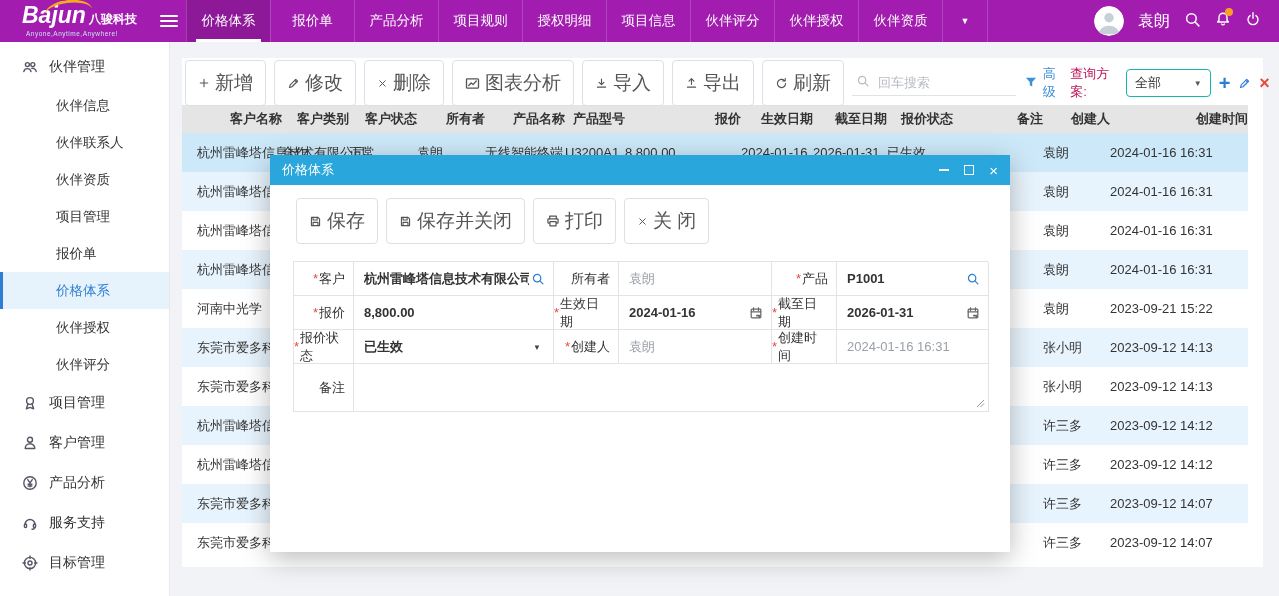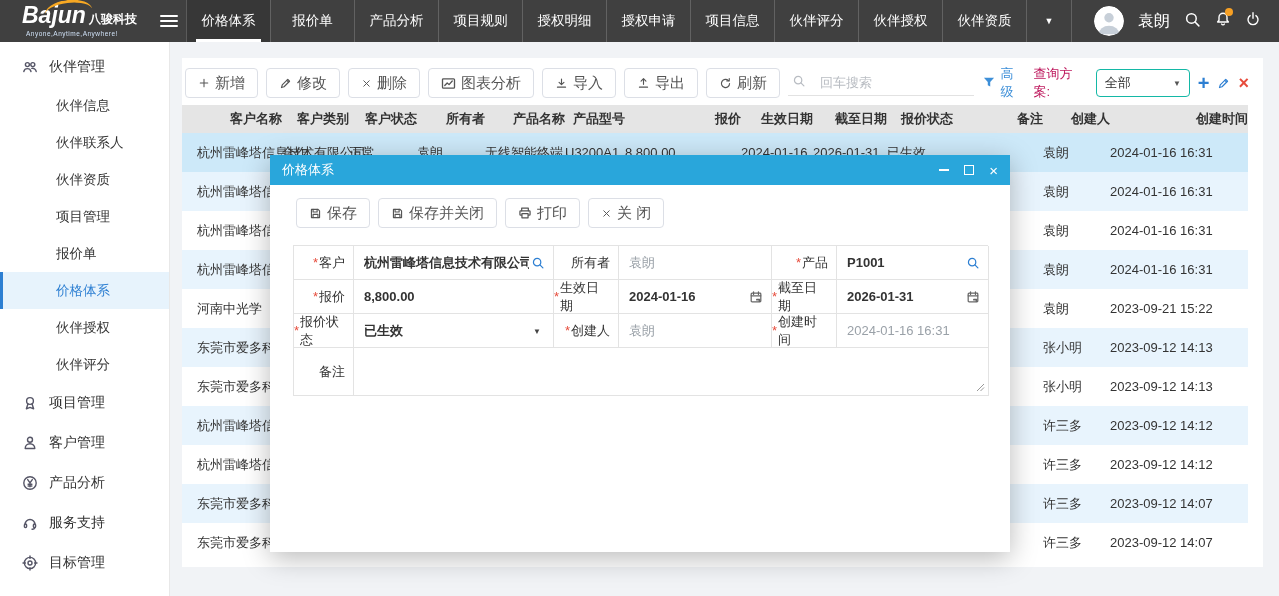--- a/index.html
+++ b/index.html
@@ -1,20 +1,20 @@
 <!DOCTYPE html>
 <html><head>
 <meta charset="utf-8">
 <style>
   html,body{margin:0;padding:0;}
   body{width:1279px;height:596px;position:relative;overflow:hidden;
        font-family:"Liberation Sans","DejaVu Sans",sans-serif;background:#f1f3f6;
        -webkit-font-smoothing:antialiased;}
   
-  .topbar{position:absolute;left:0;top:0;right:0;height:42px;background:#404040;display:flex;align-items:stretch;color:#fff;z-index:5;}
+  .topbar{position:absolute;left:0;top:0;right:0;height:42px;background:#a21caf;display:flex;align-items:stretch;color:#fff;z-index:5;}
   .logo{width:152px;position:relative;padding:4px 0 0 22px;box-sizing:border-box;}
   .logo-row{display:flex;align-items:baseline;line-height:1;}
   .logo-brand{font-size:23px;font-weight:bold;font-style:italic;}
   .logo-cn{font-size:12px;font-weight:bold;margin-left:3px;}
   .logo-tagline{font-size:6.5px;color:#cfe0f5;letter-spacing:.5px;margin:3px 0 0 4px;}
   .logo-swoosh{position:absolute;left:44px;top:0px;width:48px;height:12px;border-top:3px solid #f7a823;border-radius:60% 60% 0 0/100% 100% 0 0;transform:rotate(-7deg);}
   .hamburger{width:34px;display:flex;align-items:center;justify-content:center;cursor:pointer;}
   .nav-tabs{display:flex;}
   .nav-tab{width:83px;display:flex;align-items:center;justify-content:center;font-size:13.5px;border-left:1px solid rgba(255,255,255,.18);position:relative;cursor:pointer;white-space:nowrap;}
   .nav-tab.active{background:rgba(0,0,0,.13);}
@@ -28,24 +28,24 @@
   
   .sidebar{position:absolute;left:0;top:42px;bottom:0;width:170px;background:#fff;border-right:1px solid #e8e8e8;padding-top:5px;box-sizing:border-box;overflow:hidden;z-index:4;}
   .sb-item{height:40px;display:flex;align-items:center;padding-left:22px;gap:11px;font-size:14px;color:#333;position:relative;cursor:pointer;}
   .sb-item .icn{color:#556;display:flex;}
   .sb-sub{height:37px;display:flex;align-items:center;padding-left:56px;font-size:13.5px;color:#333;position:relative;cursor:pointer;}
   .sb-sub.active{background:#e7f3fc;color:#2d7fd2;}
   .sb-sub.active::before{content:'';position:absolute;left:0;top:0;bottom:0;width:3px;background:#2d7fd2;}
   
   .panel{position:absolute;left:182px;top:58px;width:1081px;height:509px;background:#fff;z-index:1;}
   .toolbar{display:flex;align-items:center;padding:10px 14px 0 3px;height:30px;}
-  .tb-btn{display:inline-flex;align-items:center;gap:5px;height:28px;padding:0 12px;background:#fff;border:1px solid #dcdfe6;border-radius:4px;margin-right:8px;font-size:15px;color:#555;cursor:pointer;white-space:nowrap;}
+  .tb-btn{display:inline-flex;align-items:center;gap:5px;height:28px;padding:8px 12px;background:#fff;border:1px solid #dcdfe6;border-radius:4px;margin-right:8px;font-size:19px;color:#555;cursor:pointer;white-space:nowrap;}
   .tb-btn .icn{display:flex;color:#555;}
   .search-cluster{margin-left:auto;display:flex;align-items:center;gap:8px;}
-  .search-box{display:flex;align-items:center;width:182px;border-bottom:1px solid #e2e2e2;padding:3px 4px;gap:12px;color:#b8bcc2;}
+  .search-box{display:flex;align-items:center;width:182px;border-bottom:1px solid #e2e2e2;padding:3px 4px;gap:6px;color:#b8bcc2;}
   .search-box input{border:none;outline:none;width:100%;font-size:13px;color:#555;font-family:inherit;}
   .search-box input::placeholder{color:#b8bcc2;}
   .adv{display:flex;align-items:center;gap:5px;color:#3d8fd8;font-size:13px;cursor:pointer;}
   .qp-label{font-size:13px;color:#be185d;}
   .plan-select{width:78px;height:26px;border:1px solid #14b8a6;border-radius:4px;display:flex;align-items:center;justify-content:space-between;padding:0 8px;font-size:13px;color:#333;cursor:pointer;}
   .plan-select .caret{font-size:8px;color:#555;}
   .plan-act{cursor:pointer;display:flex;align-items:center;}
   .plan-add{color:#2d7fd2;font-size:20px;font-weight:bold;line-height:1;}
   .plan-edit{color:#2d7fd2;}
   .plan-del{color:#e74c3c;font-size:18px;font-weight:bold;line-height:1;}
@@ -97,21 +97,20 @@
       <svg width="18" height="14" viewBox="0 0 18 14" stroke="#fff" stroke-width="2" stroke-linecap="round">
         <path d="M1 2h16M1 7h16M1 12h16"></path>
       </svg>
     </div>
   <div class="nav-tabs">
       <div class="nav-tab active">价格体系</div>
       <div class="nav-tab">报价单</div>
       <div class="nav-tab">产品分析</div>
       <div class="nav-tab">项目规则</div>
       <div class="nav-tab">授权明细</div>
-      <div class="nav-tab">授权申请</div>
       <div class="nav-tab">项目信息</div>
       <div class="nav-tab">伙伴评分</div>
       <div class="nav-tab">伙伴授权</div>
       <div class="nav-tab">伙伴资质</div>
     </div>
   <div class="nav-caret">
       <span>▼</span>
     </div>
   <div class="topbar-right">
     <span class="avatar"><svg viewBox="0 0 32 32" width="30" height="30">

